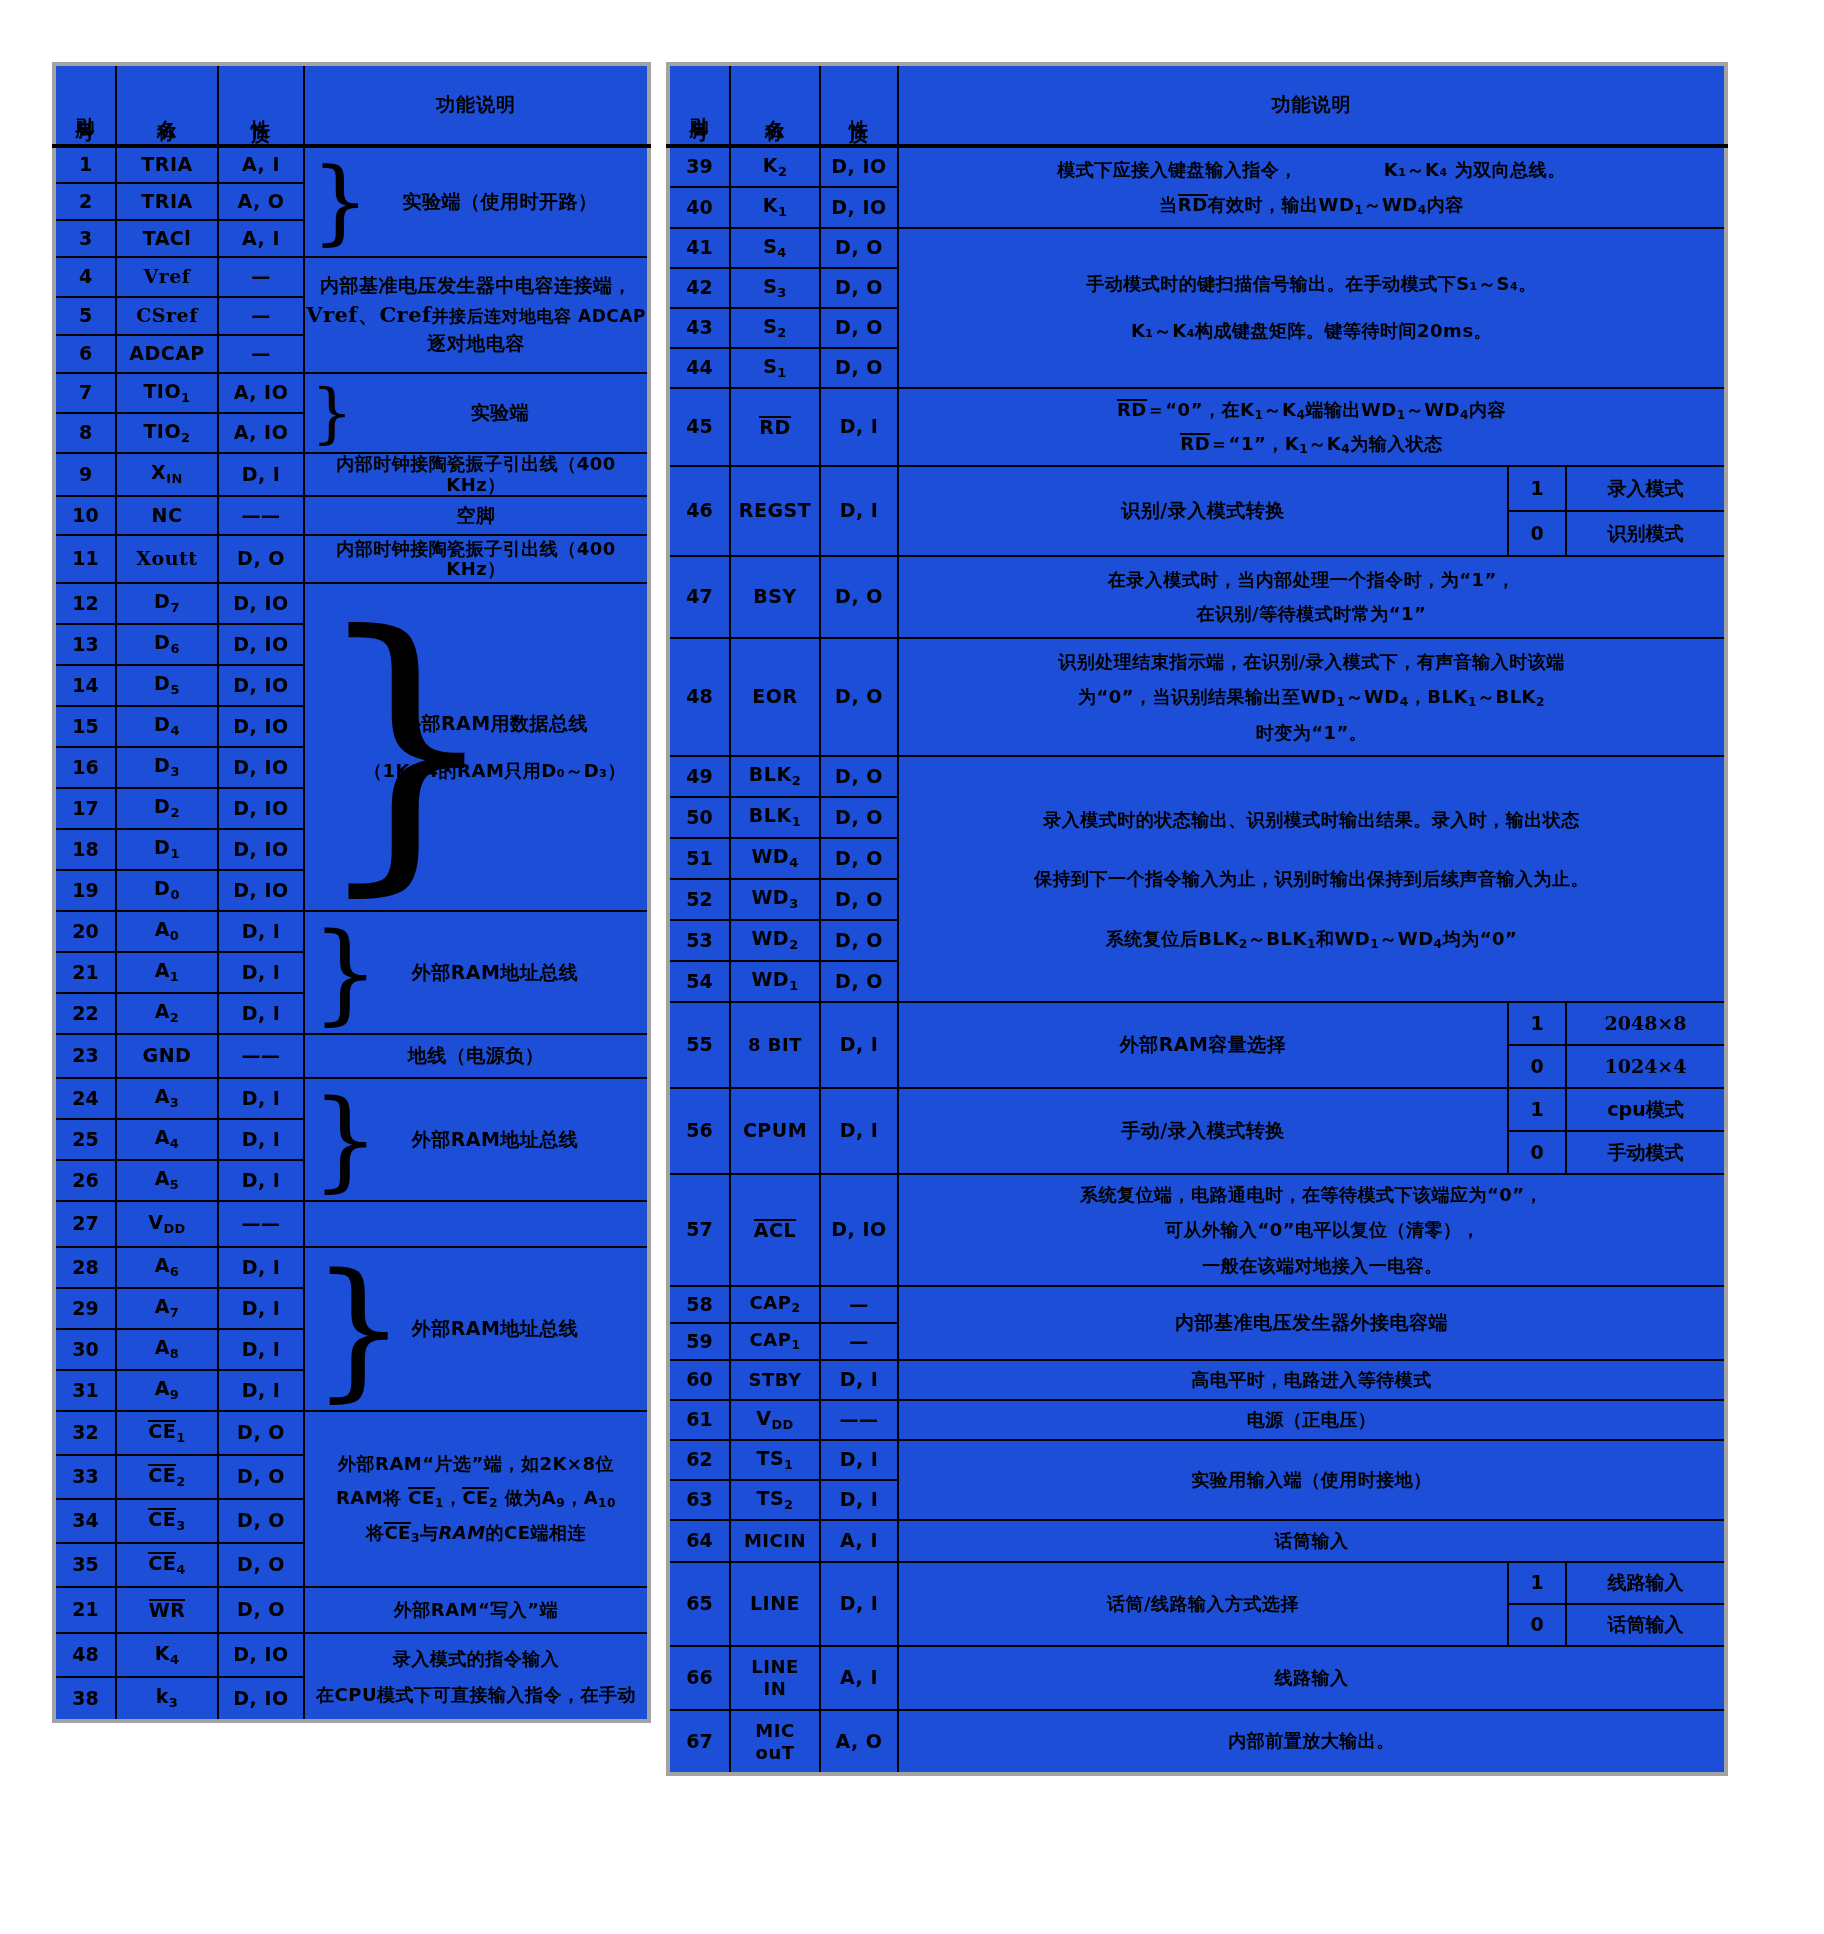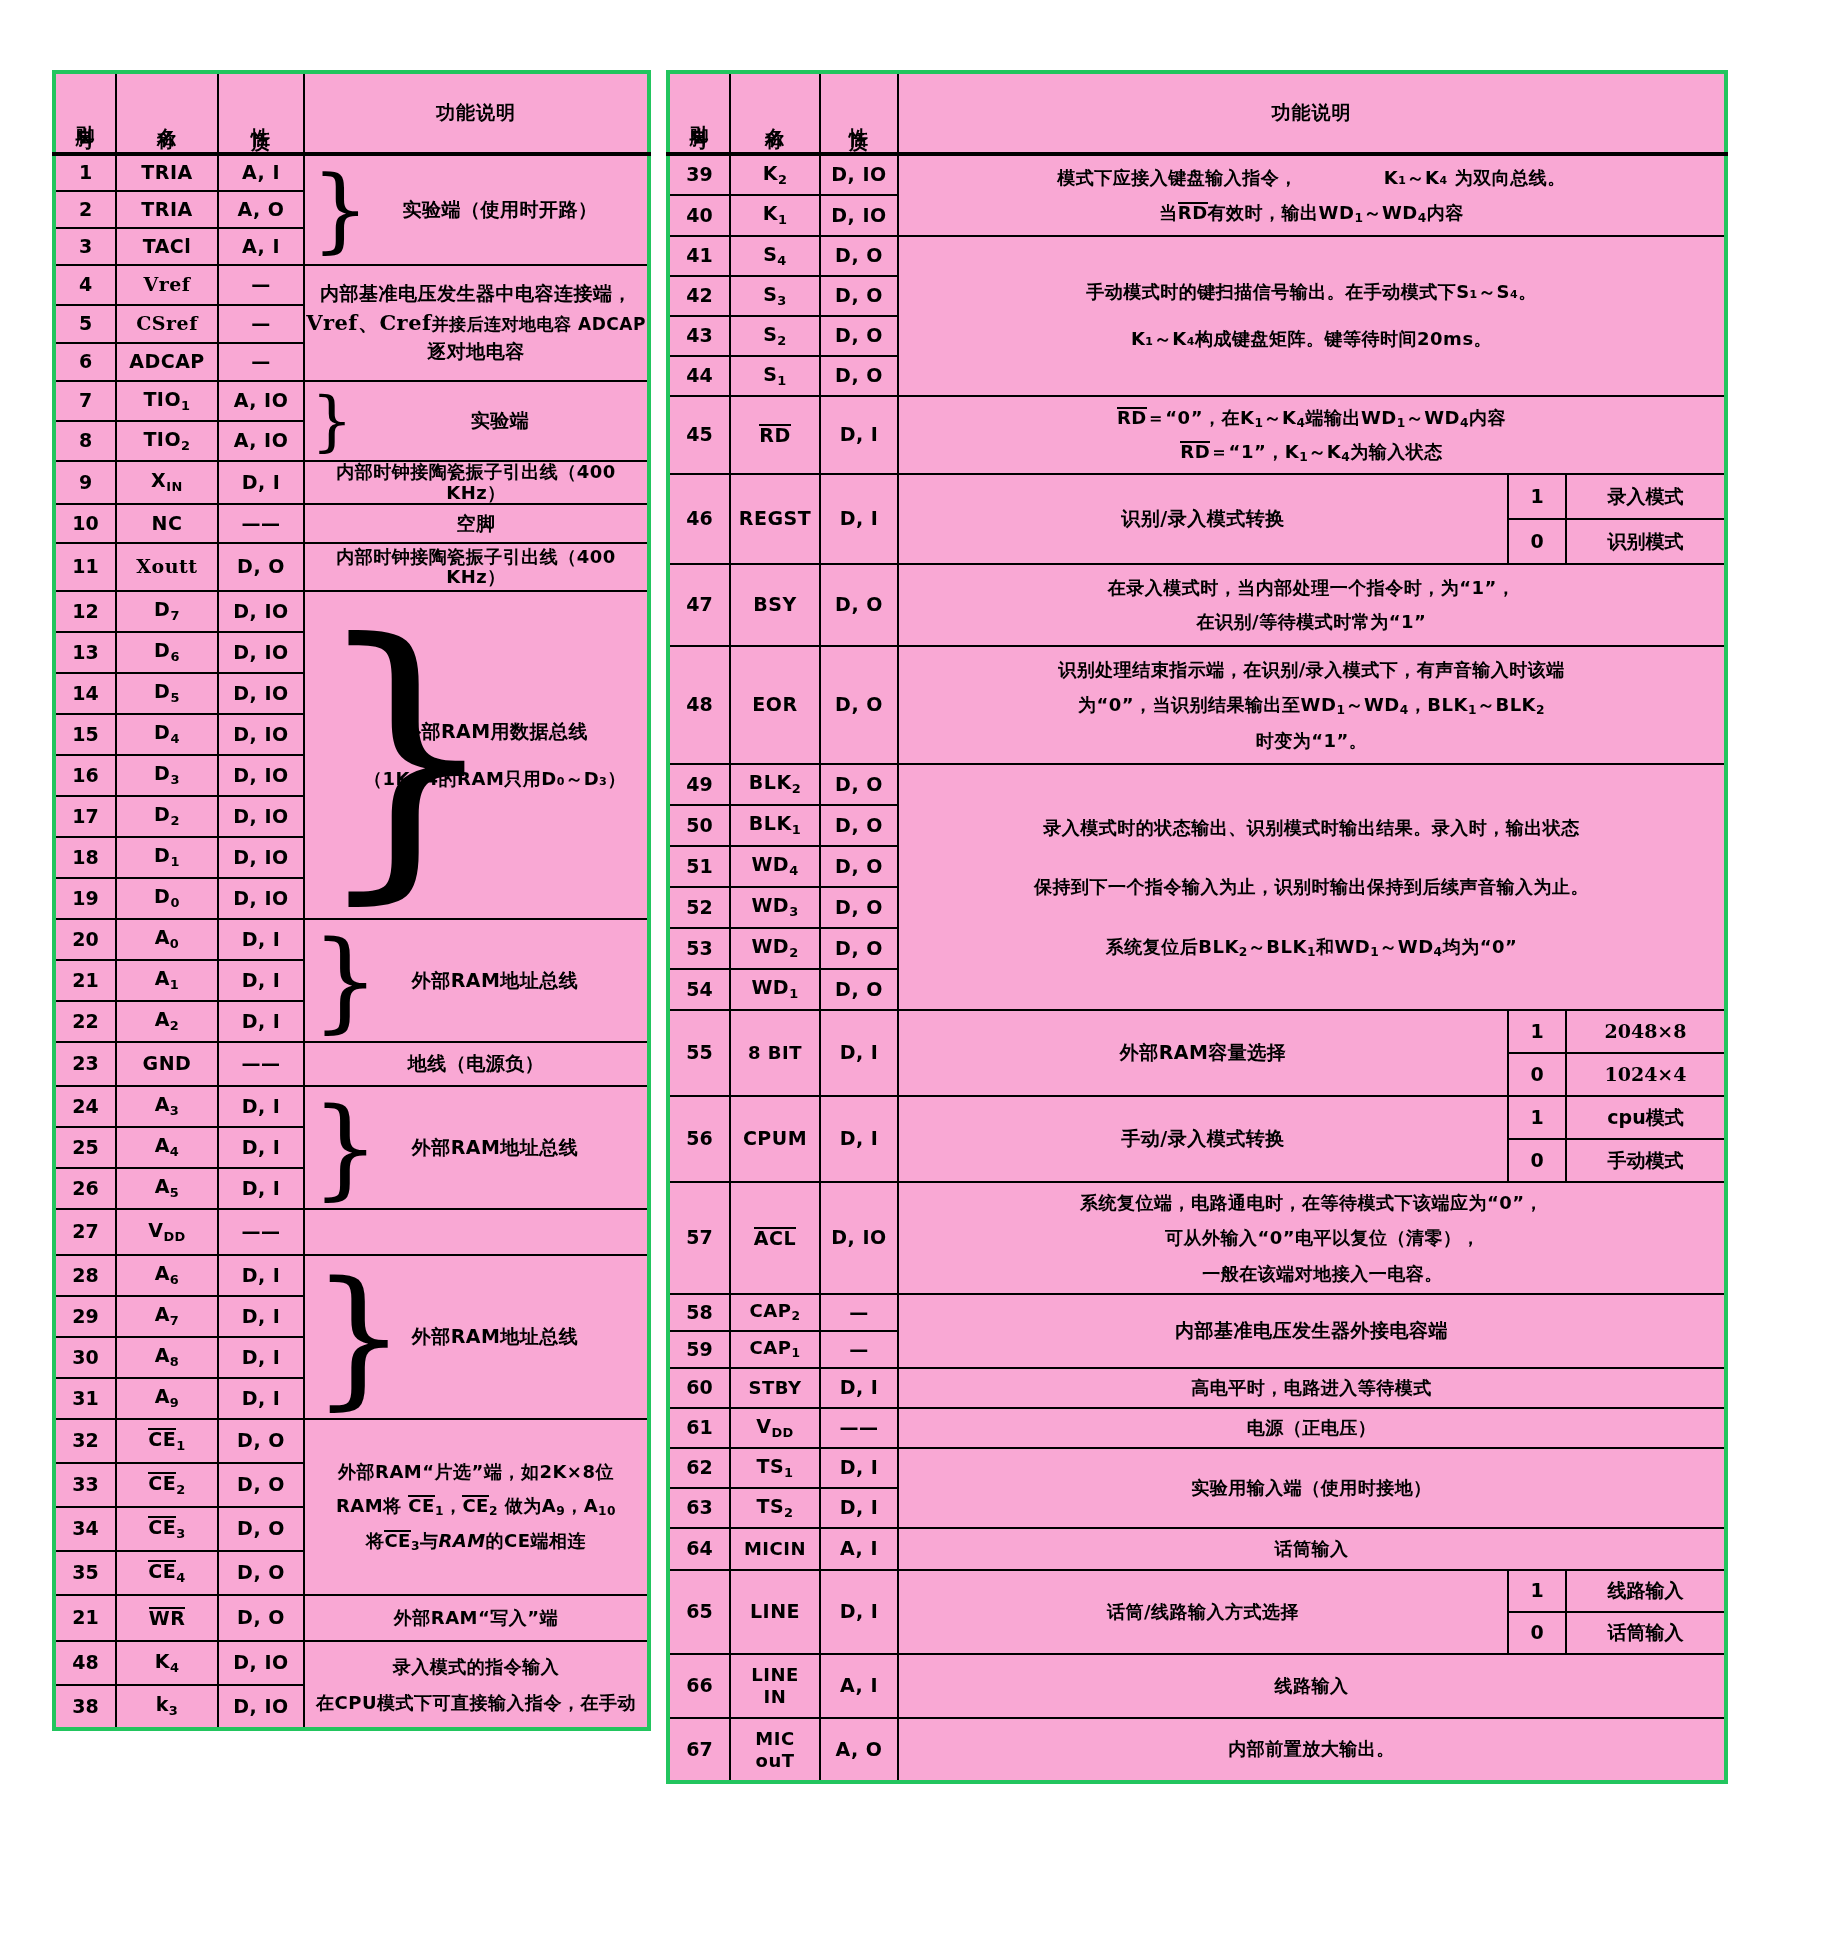--- a/index.html
+++ b/index.html
@@ -18,23 +18,22 @@
     display:flex;align-items:flex-start;
   }
   .caption .tbl-no{position:absolute;left:268px;top:0;font-weight:bold;font-size:21px;letter-spacing:2px;}
   .caption .tbl-title{position:absolute;left:412px;top:0;font-weight:bold;font-size:21px;letter-spacing:2px;}
 
   
   .tblwrap{position:absolute;top:62px;}
   .tbl{
     border-collapse:collapse;
     table-layout:fixed;
-    border:4px solid #22c55e;
-    background:#f9a8d4;
-    margin-top:8px;
+    border:4px solid #a3a3a3;
+    background:#1d4ed8;
   }
   .tbl td,.tbl th{
     border:2px solid #000;
     padding:0;
     font-weight:bold;
     vertical-align:middle;
     text-align:center;
     font-size:19px;
     line-height:1.12;
     color:#000;

